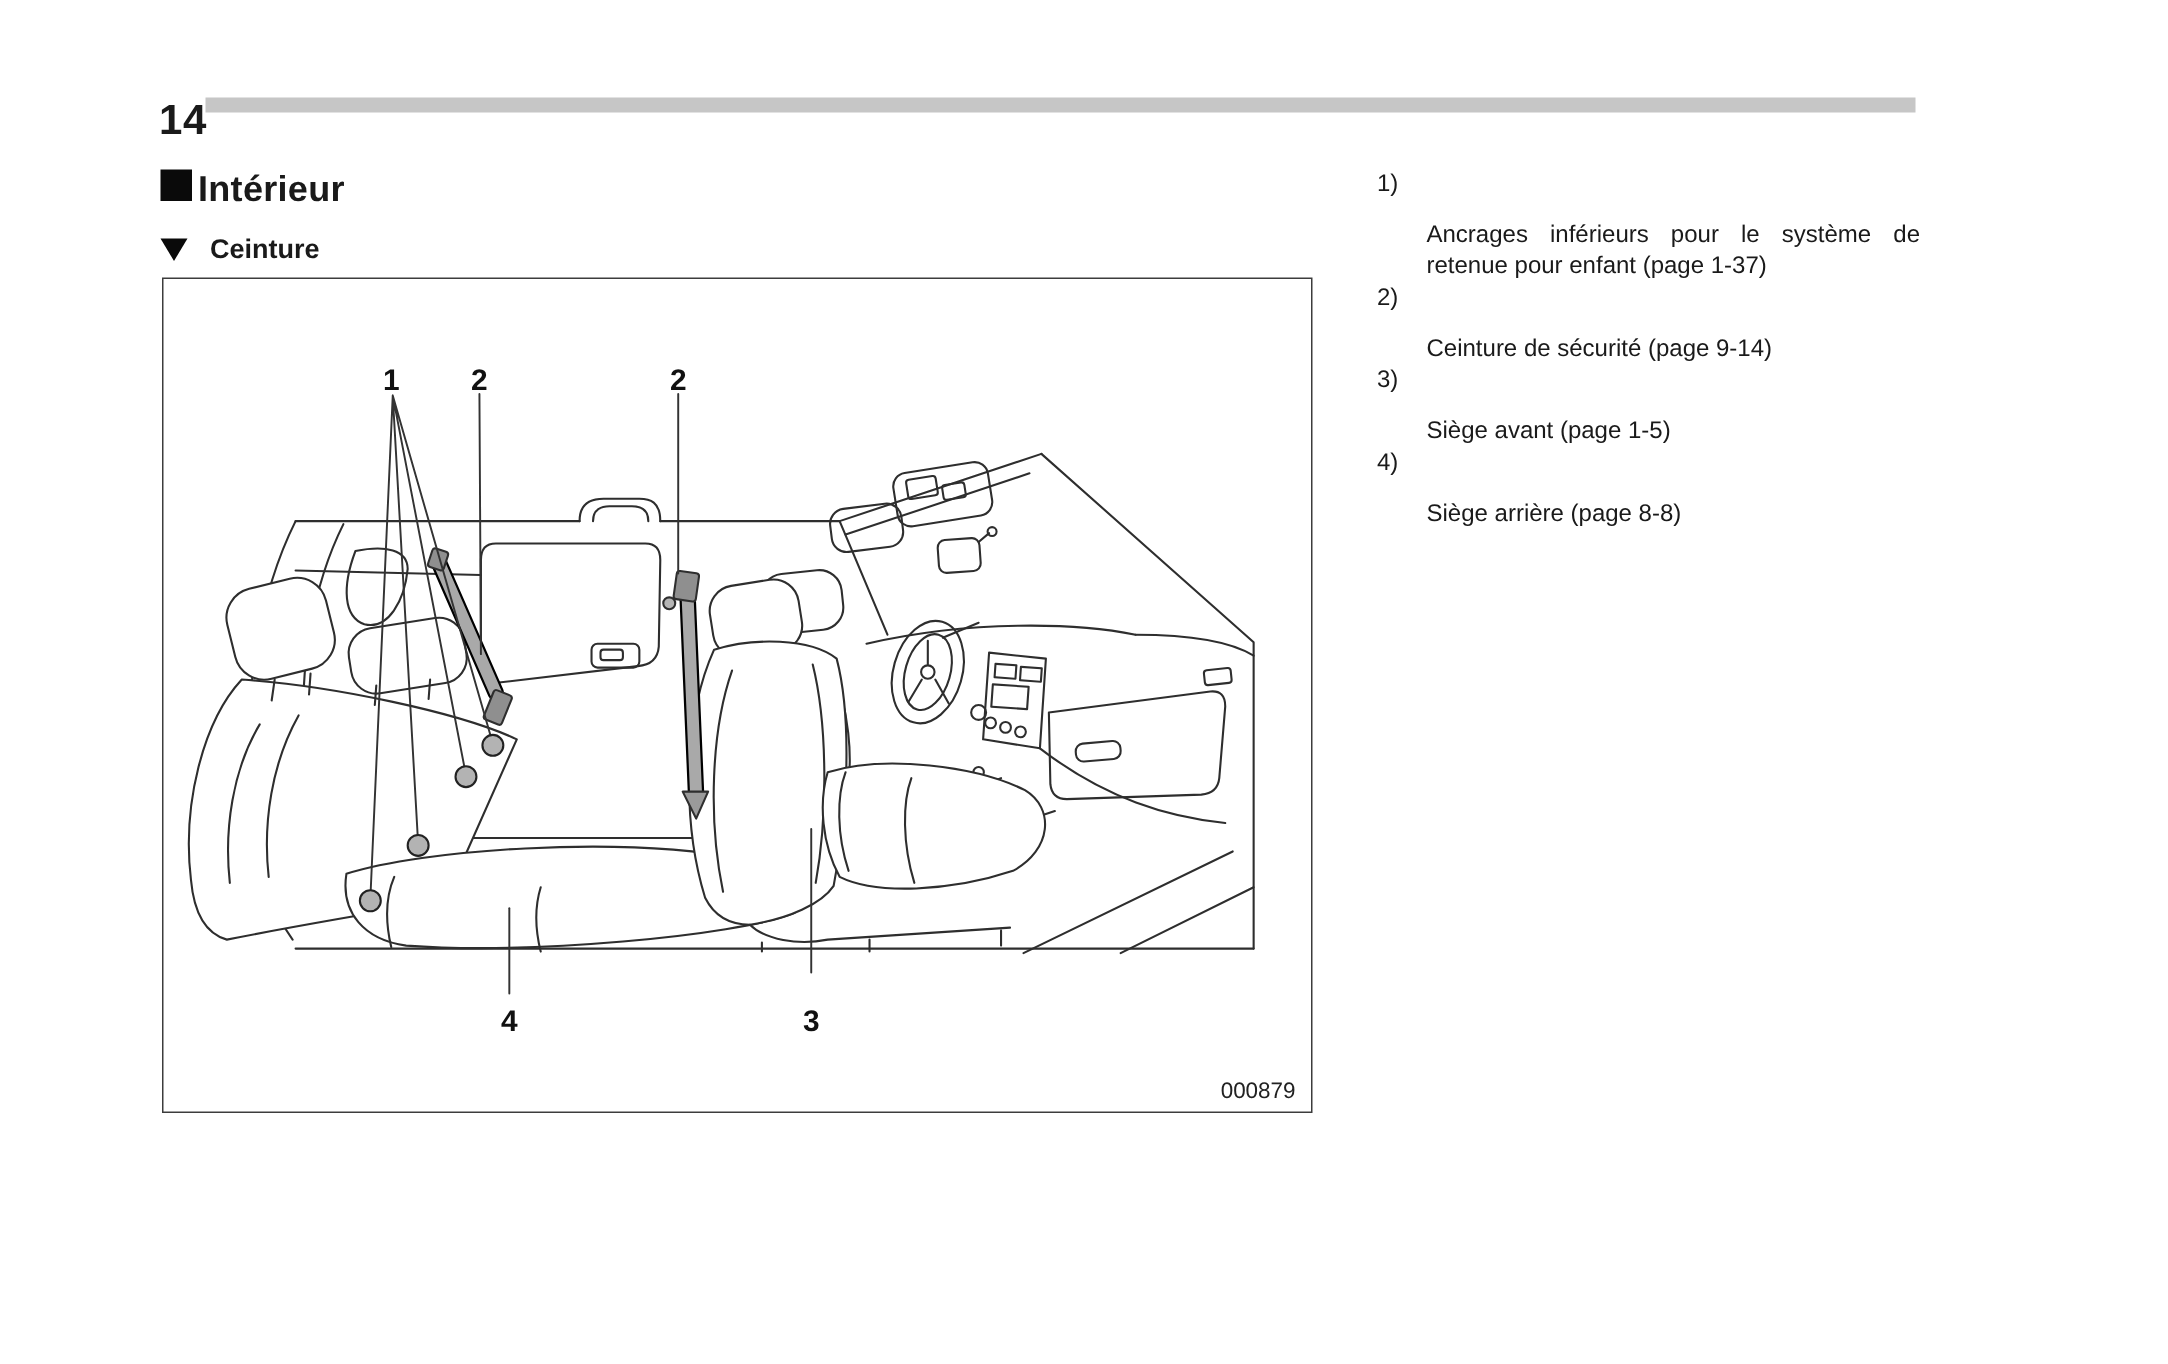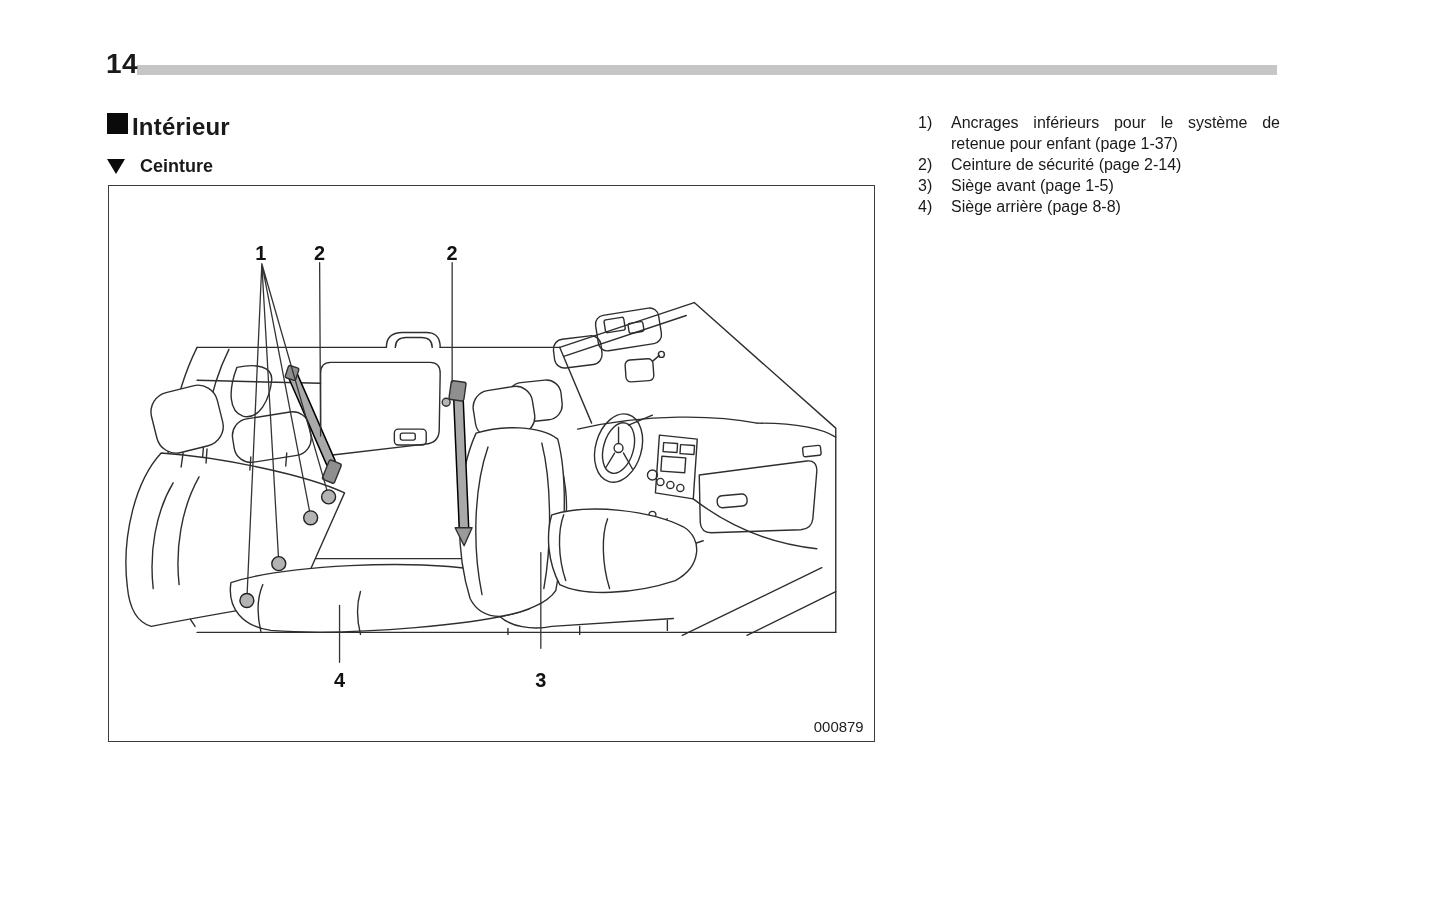--- a/index.html
+++ b/index.html
@@ -2,21 +2,21 @@
 <html><head>
 <meta charset="utf-8">
 <style>
   html,body{margin:0;padding:0;background:#ffffff;}
   body{
     width:1445px;height:909px;position:relative;overflow:hidden;
     font-family:"Liberation Sans","DejaVu Sans",sans-serif;color:#1a1a1a;
     -webkit-font-smoothing:antialiased;
   }
   .page-number{
-    position:absolute;left:106px;top:48px;font-size:28px;font-weight:bold;
+    position:absolute;left:106px;top:64px;font-size:28px;font-weight:bold;
     letter-spacing:0.5px;z-index:2;
   }
   .header-rule{
     position:absolute;left:137px;top:65px;width:1140px;height:10px;
     background:#c6c6c6;z-index:1;
   }
   .section-heading{
     position:absolute;left:107px;top:113px;display:flex;align-items:flex-start;gap:4px;
   }
   .section-square{width:21px;height:21px;background:#0a0a0a;flex:0 0 auto;}
@@ -32,21 +32,21 @@
   .figure-box{
     position:absolute;left:108px;top:185px;width:767px;height:557px;
     border:1.5px solid #3c3c3c;background:#ffffff;box-sizing:border-box;
   }
   .figure-box svg{position:absolute;left:0;top:0;width:100%;height:100%;}
   .legend{
     position:absolute;left:918px;top:112px;width:362px;font-size:16px;line-height:21px;
   }
   .legend-item{display:flex;}
   .legend-num{flex:0 0 33px;}
-  .legend-text{flex:1 1 auto;text-align:justify;}
+  .legend-text{flex:1 1 auto;text-align:justify;margin-top:34px;}
   .lbl{font-weight:bold;font-size:20px;fill:#111;}
   .code{font-size:15px;fill:#222;}
 </style>
 </head>
 <body>
 
 <div class="page-number">14</div>
 <div class="header-rule"></div>
 
 <div class="section-heading">
@@ -192,21 +192,21 @@
   </svg>
 </div>
 
 <div class="legend">
   <div class="legend-item">
     <span class="legend-num">1)</span>
     <span class="legend-text">Ancrages inférieurs pour le système de retenue pour enfant (page 1-37)</span>
   </div>
   <div class="legend-item">
     <span class="legend-num">2)</span>
-    <span class="legend-text">Ceinture de sécurité (page 2-14)</span>
+    <span class="legend-text">Ceinture de sécurité (page 9-14)</span>
   </div>
   <div class="legend-item">
     <span class="legend-num">3)</span>
     <span class="legend-text">Siège avant (page 1-5)</span>
   </div>
   <div class="legend-item">
     <span class="legend-num">4)</span>
     <span class="legend-text">Siège arrière (page 8-8)</span>
   </div>
 </div>

